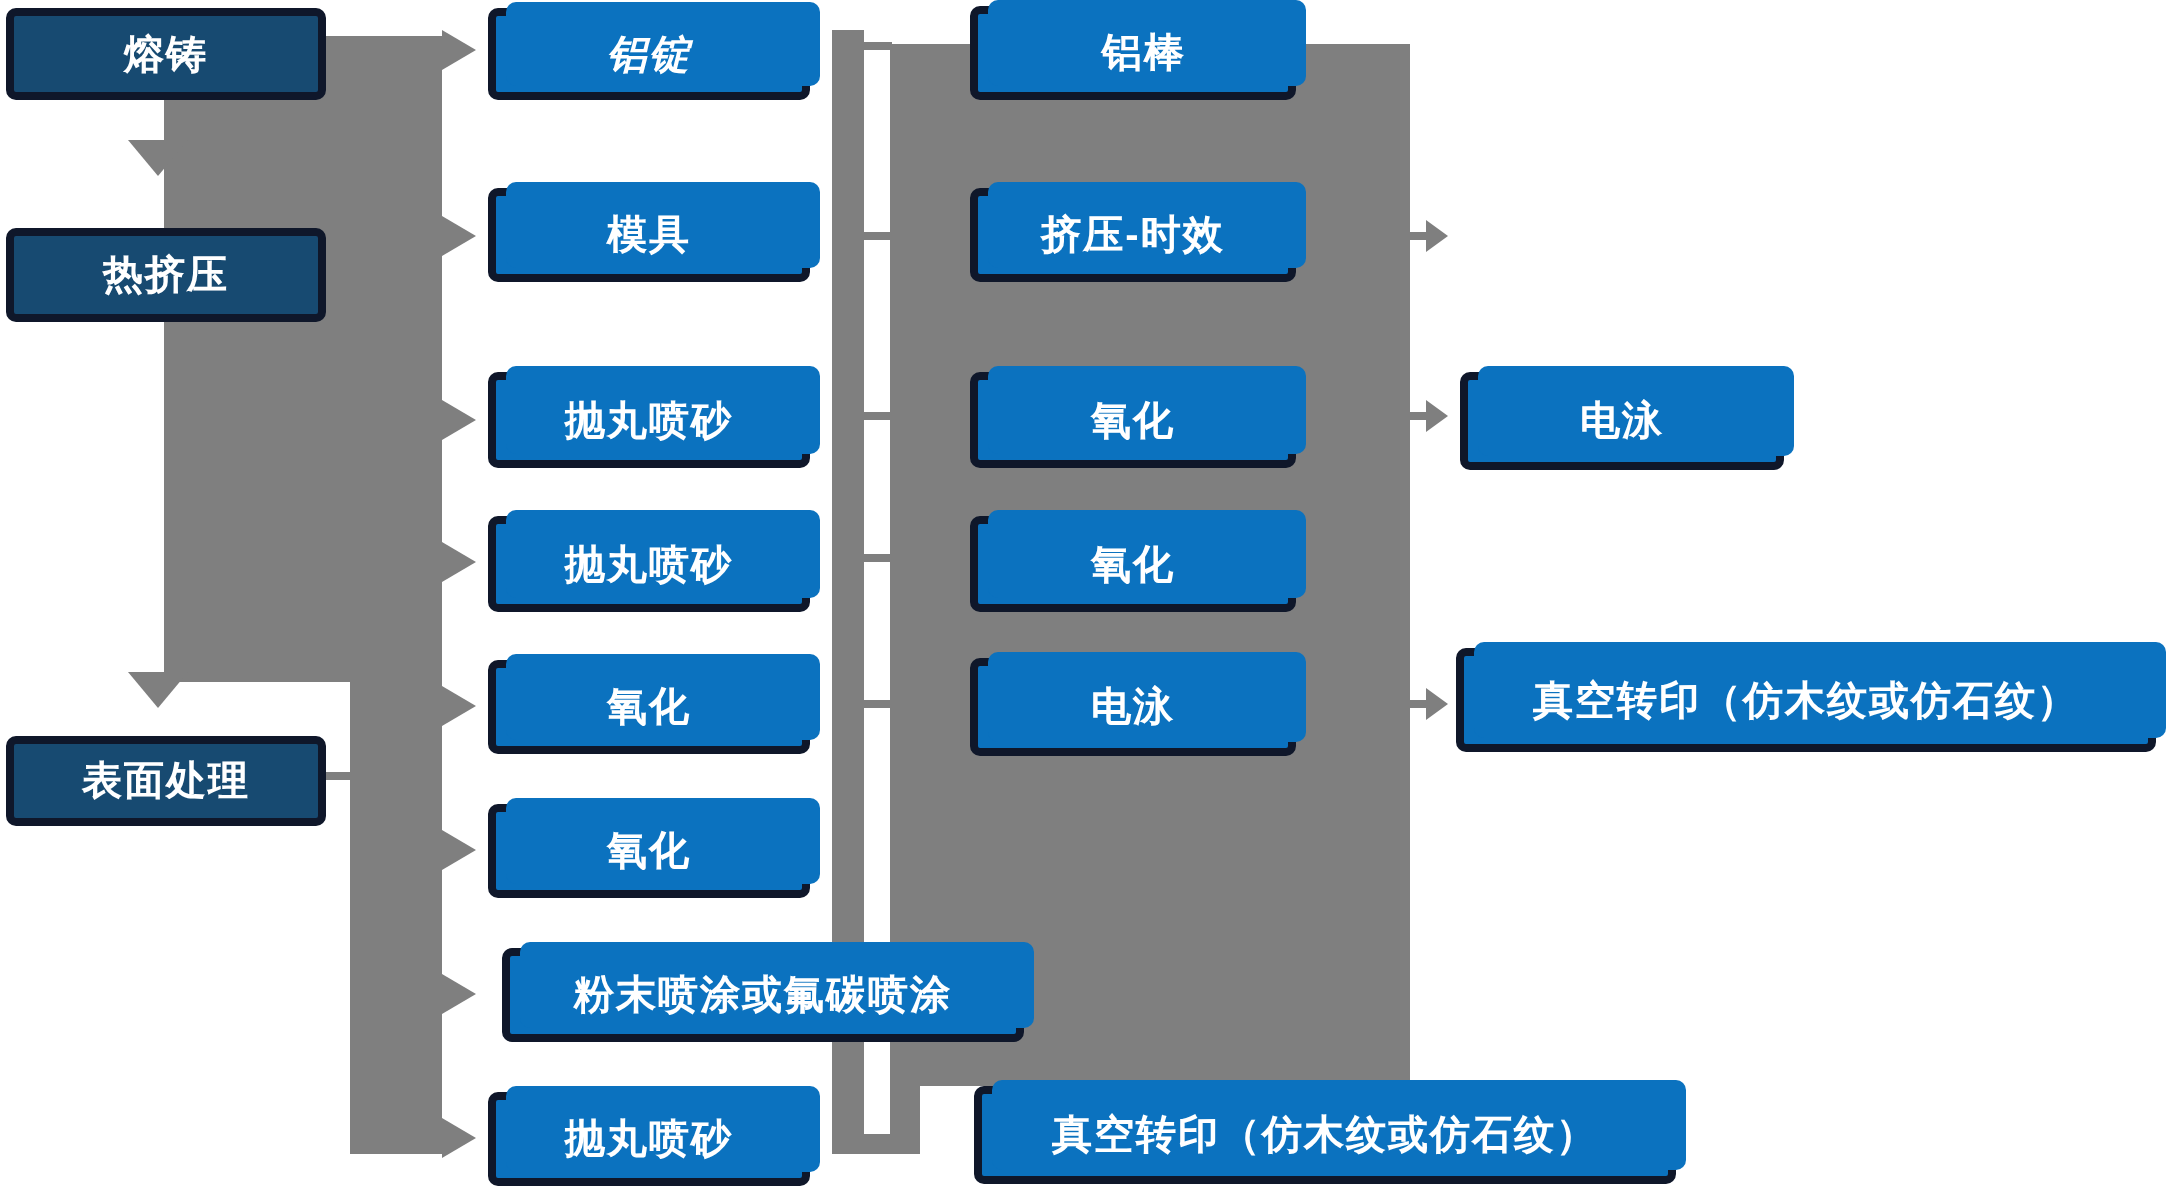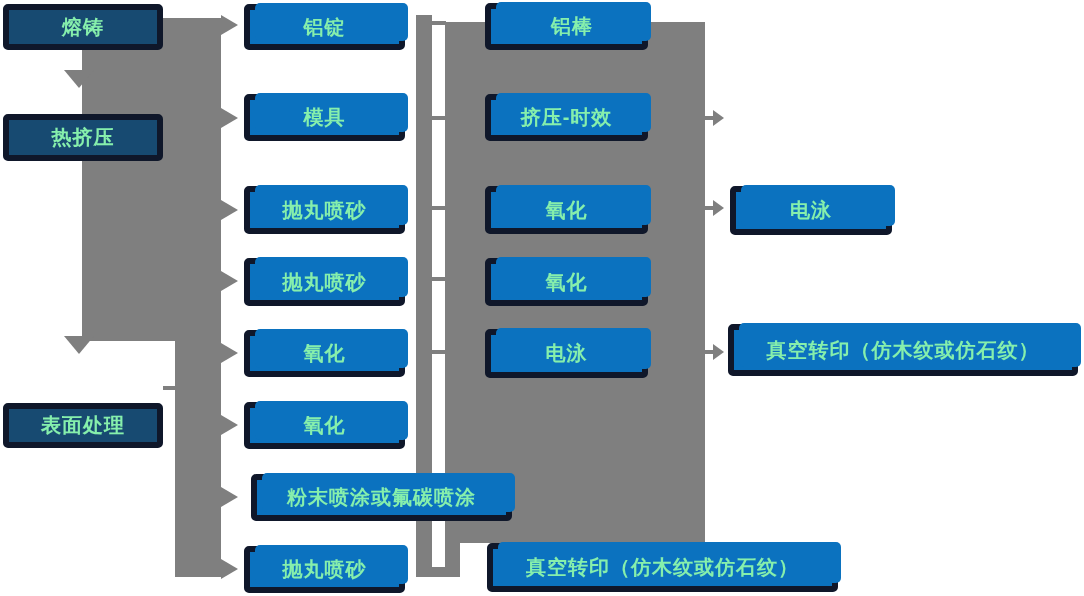--- a/index.html
+++ b/index.html
@@ -25,24 +25,24 @@
   }
   .tri.down{
     border-left:15px solid transparent;
     border-right:15px solid transparent;
     border-top:18px solid #7f7f7f;
   }
   
   .node{
     position:absolute;
     display:flex;align-items:center;justify-content:center;
-    color:#86efac;
+    color:#ffffff;
     font-size:20px;font-weight:bold;
     letter-spacing:1px;
-    border:6px solid #0f172a;
+    border:4px solid #0f172a;
     border-radius:5px;
     box-sizing:border-box;
     z-index:2;
     white-space:nowrap;
   }
   .node.bright{background:#0b72bf;}
   .node.bright::before{            
     content:"";
     position:absolute;
     left:-2px;top:-2px;right:-2px;bottom:-2px;
@@ -86,23 +86,23 @@
 
   <div class="conn" style="left:705px;top:116px;width:9px;height:4px;"></div>
   <div class="tri right sm" style="left:713px;top:110px;"></div>
   <div class="conn" style="left:705px;top:206px;width:9px;height:4px;"></div>
   <div class="tri right sm" style="left:713px;top:200px;"></div>
   <div class="conn" style="left:705px;top:350px;width:9px;height:4px;"></div>
   <div class="tri right sm" style="left:713px;top:344px;"></div>
 
   <div class="node dark" style="left:3px;top:4px;width:160px;height:46px;">熔铸</div>
   <div class="node dark" style="left:3px;top:93px;width:160px;height:47px;margin-top:21px;">热挤压</div>
-  <div class="node dark" style="left:3px;top:368px;width:160px;height:45px;margin-top:35px;">表面处理</div>
+  <div class="node dark" style="left:3px;top:368px;width:160px;height:45px;">表面处理</div>
 
-  <div class="node bright" style="left:244px;top:4px;width:161px;height:46px;">铝锭</div>
+  <div class="node bright" style="left:244px;top:4px;width:161px;height:46px;font-style:italic;">铝锭</div>
   <div class="node bright" style="left:244px;top:94px;width:161px;height:47px;">模具</div>
   <div class="node bright" style="left:244px;top:186px;width:161px;height:48px;">抛丸喷砂</div>
   <div class="node bright" style="left:244px;top:258px;width:161px;height:48px;">抛丸喷砂</div>
   <div class="node bright" style="left:244px;top:330px;width:161px;height:47px;">氧化</div>
   <div class="node bright" style="left:244px;top:402px;width:161px;height:47px;">氧化</div>
   <div class="node bright" style="left:251px;top:474px;width:261px;height:47px;">粉末喷涂或氟碳喷涂</div>
   <div class="node bright" style="left:244px;top:546px;width:161px;height:47px;">抛丸喷砂</div>
 
   <div class="node bright" style="left:485px;top:3px;width:163px;height:47px;padding-left:11px;">铝棒</div>
   <div class="node bright" style="left:485px;top:94px;width:163px;height:47px;">挤压-时效</div>

